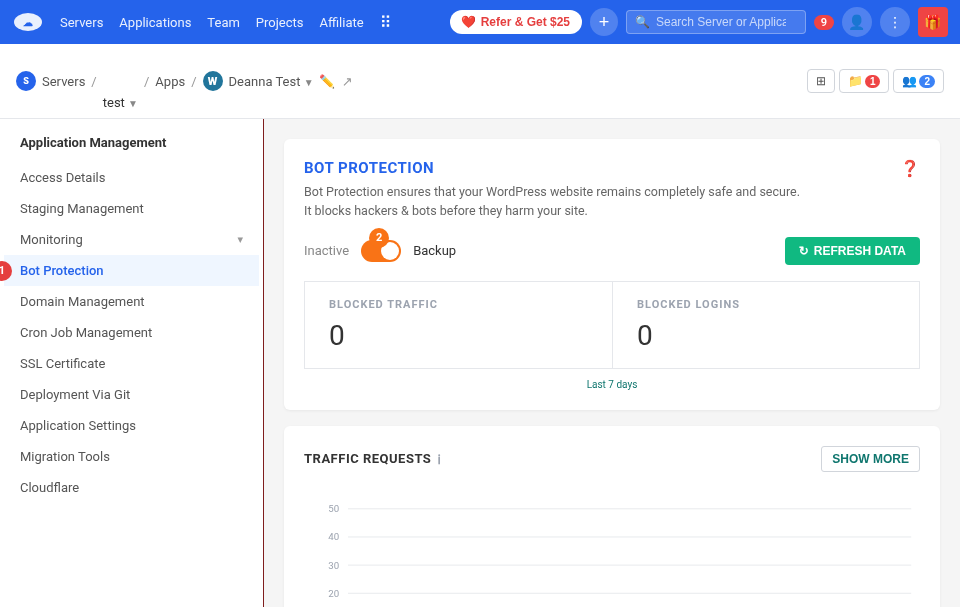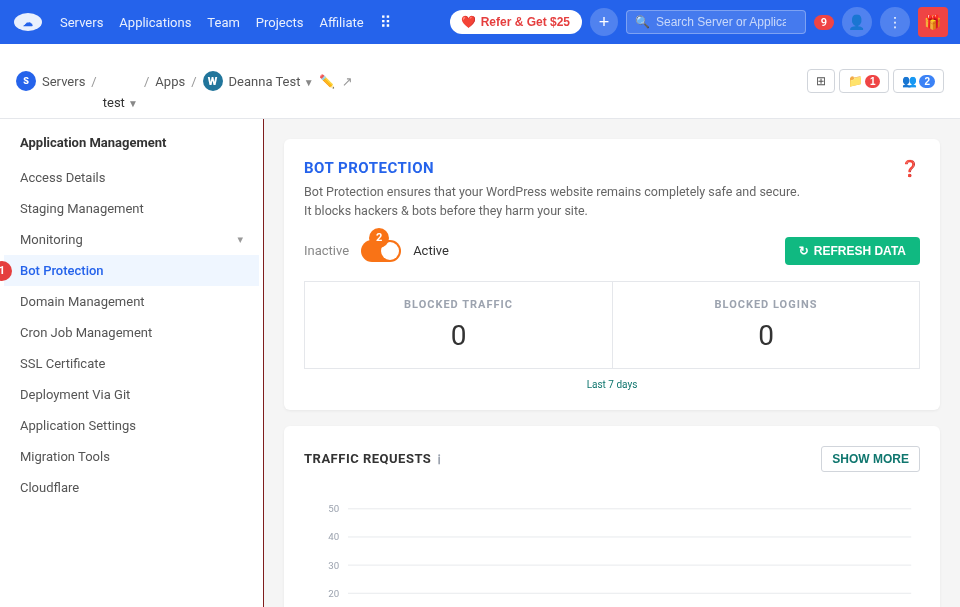--- a/index.html
+++ b/index.html
@@ -291,21 +291,21 @@
     }
 
     .stats-row {
       display: grid;
       grid-template-columns: 1fr 1fr;
       gap: 0;
       margin-top: 0;
     }
     .stat-cell {
       padding: 16px 24px;
-      text-align: center;
+      text-align: left;
       border: 1px solid #e5e7eb;
     }
     .stat-cell:first-child { border-right: none; }
     .stat-label {
       font-size: 11px;
       font-weight: 700;
       color: #9ca3af;
       letter-spacing: 1px;
       text-transform: uppercase;
       margin-bottom: 8px;
@@ -521,21 +521,21 @@
       </div>
 
       <div class="toggle-row">
         <div class="toggle-group">
           <span class="toggle-label">Inactive</span>
           <div class="toggle-switch" style="position:relative;">
             <div class="circle-badge-orange" style="position:absolute; top:-12px; left:8px; z-index:10; background:#f97316;">
               <span>2</span>
             </div>
           </div>
-          <span class="active-label">Active</span>
+          <span class="active-label">Backup</span>
         </div>
         <button class="refresh-btn">
           <span>↻</span>
           <span>REFRESH DATA</span>
         </button>
       </div>
 
       <div class="stats-row" style="margin-top:16px;">
         <div class="stat-cell">
           <div class="stat-label">BLOCKED TRAFFIC</div>

